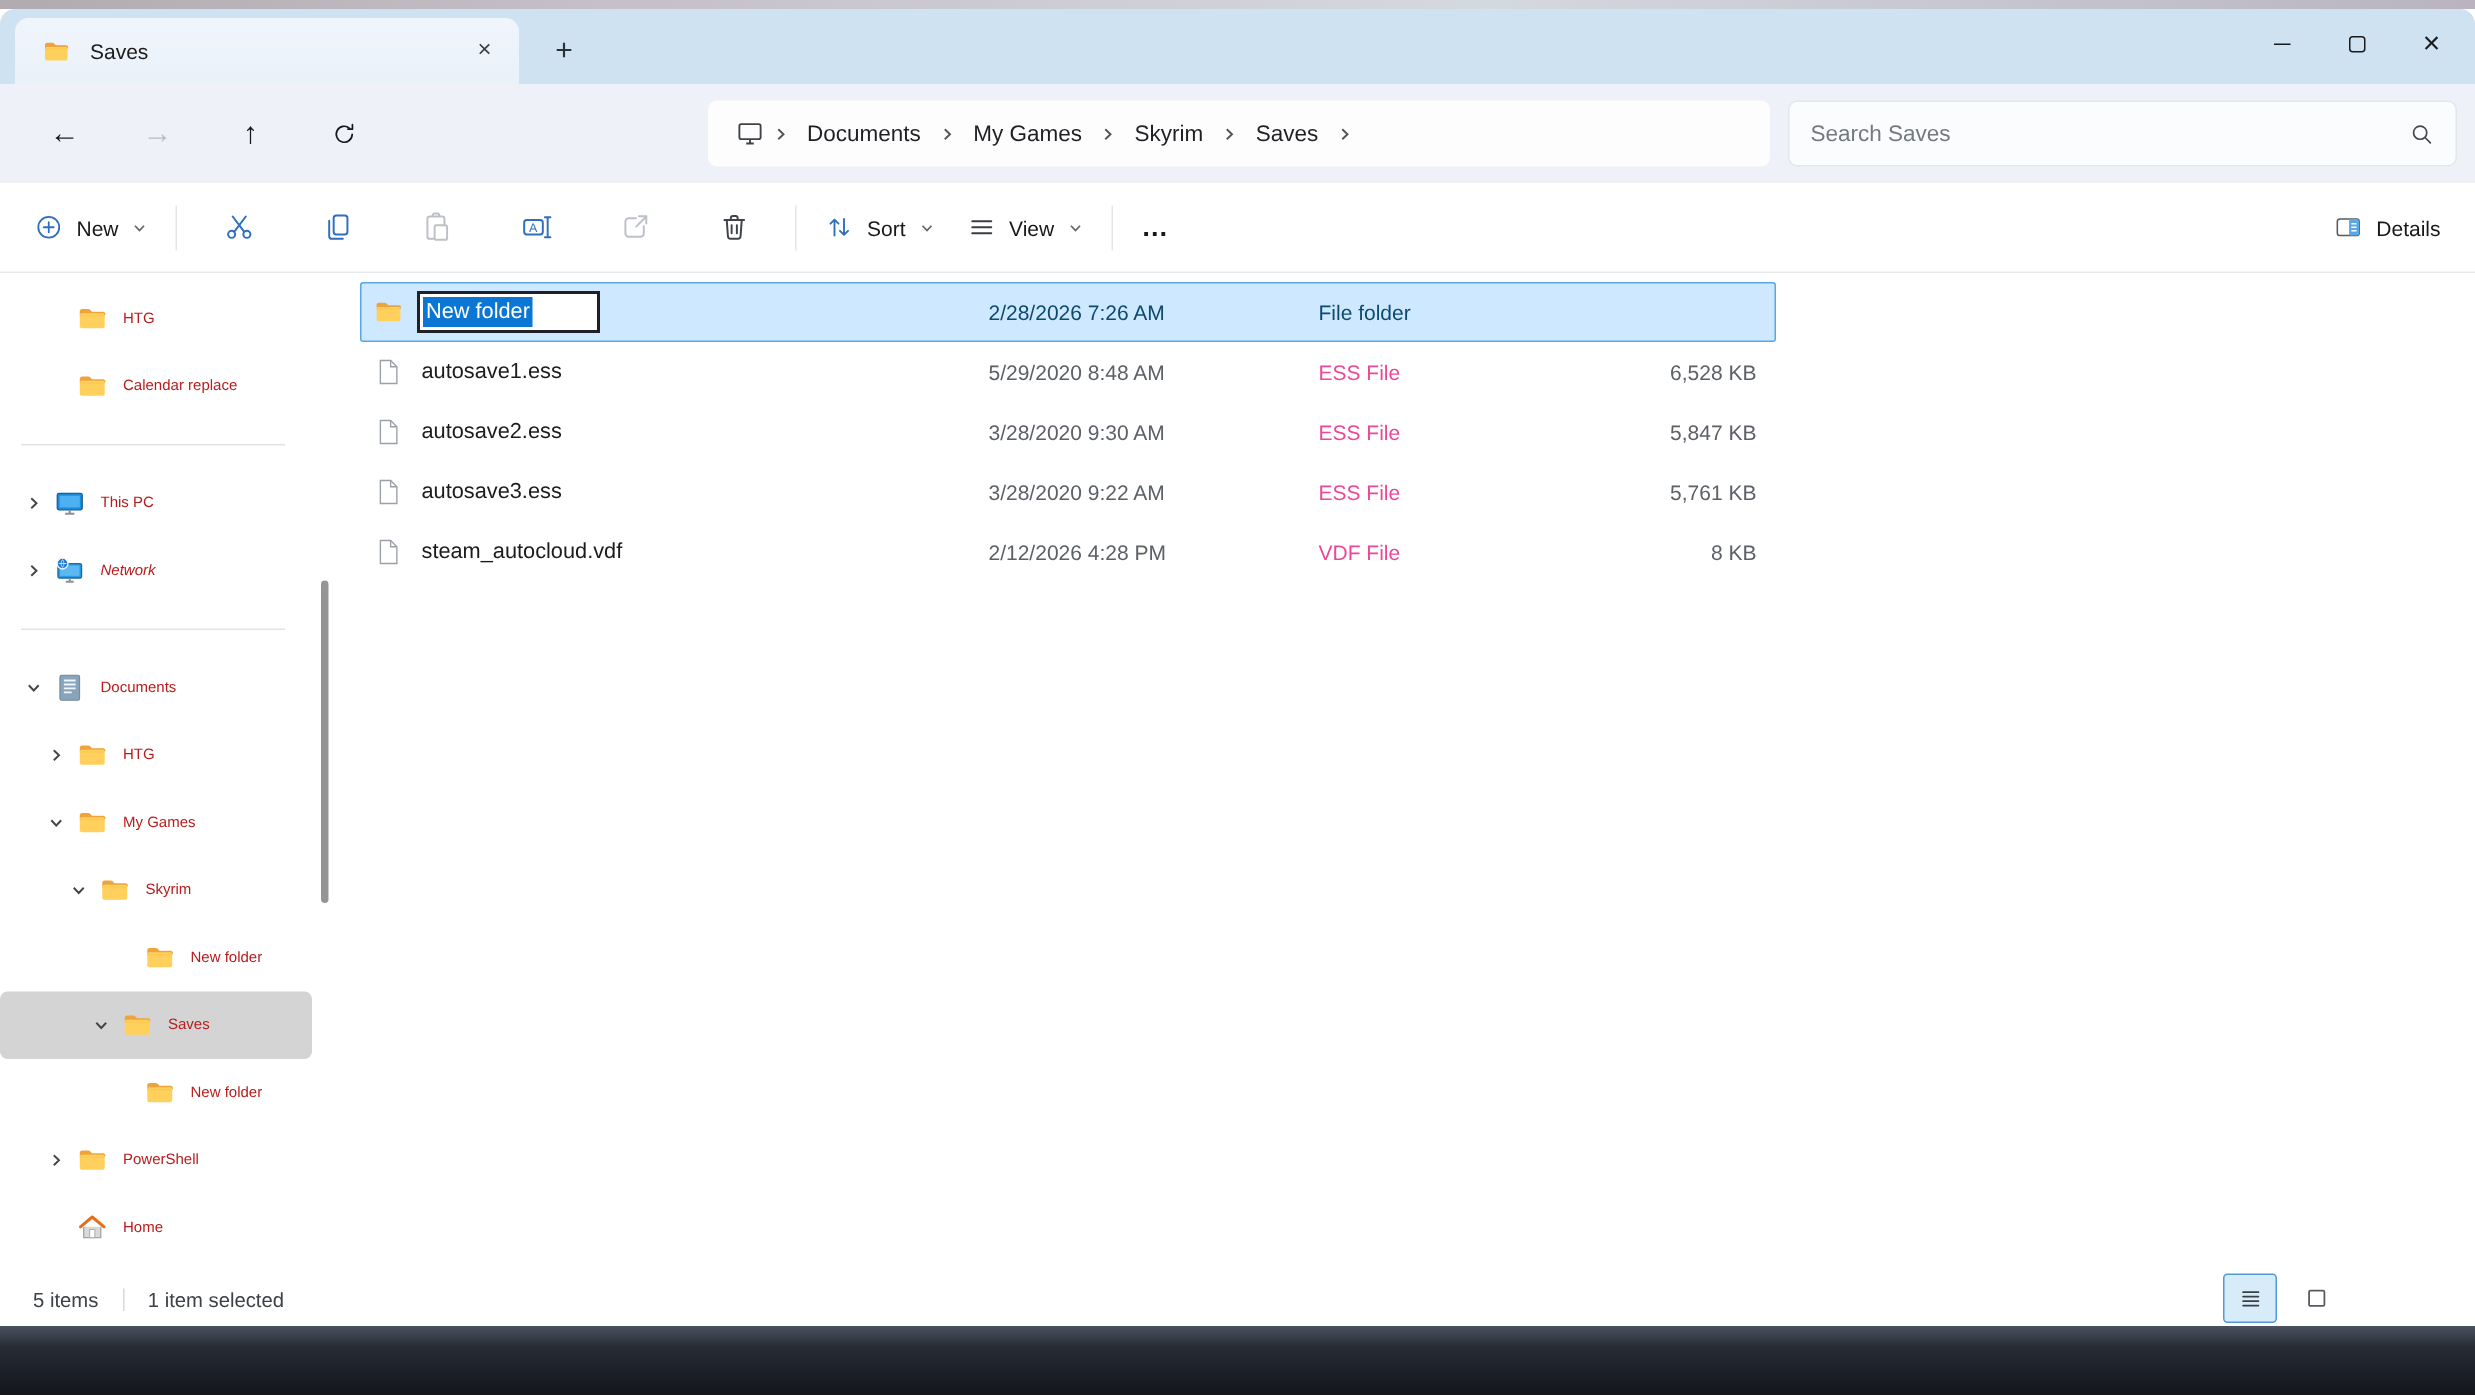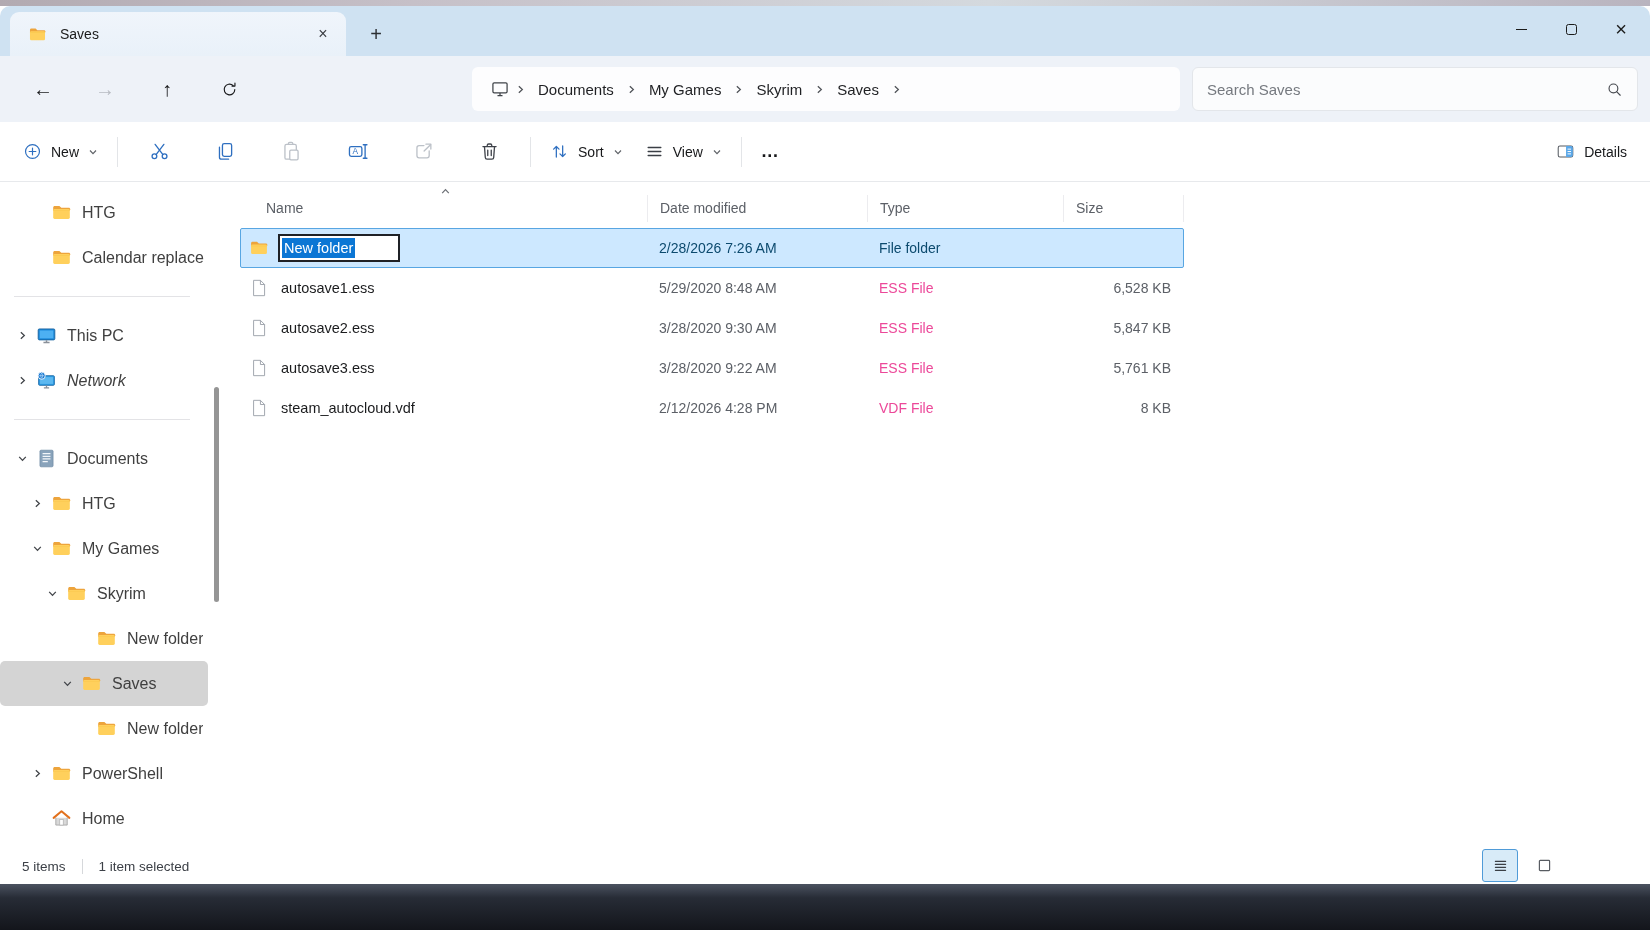--- a/index.html
+++ b/index.html
@@ -45,21 +45,21 @@
   .tb-icon-btn.disabled{color:#bcc1c8}
   .tb-icon-btn.dark{color:#3f434a}
   .tb-sep{width:1px;height:30px;background:#e3e5e8;margin:0 8px;flex:none}
   .chev{width:10px;height:10px;color:#5f6368;flex:none}
   .tb-more{width:40px;height:40px;display:flex;align-items:center;justify-content:center;font-size:18px;font-weight:bold;color:#17181a;border-radius:5px}
   .tb-details{margin-left:auto}
 
   
   .content{flex:1;display:flex;min-height:0;background:#fff}
   .sidebar{width:230px;flex:none;position:relative;padding-top:8px;overflow:hidden}
-  .tree-item{height:45px;display:flex;align-items:center;margin-right:22px;border-radius:5px;font-size:16px;color:#404040;white-space:nowrap;overflow:hidden}
+  .tree-item{height:45px;display:flex;align-items:center;margin-right:22px;border-radius:5px;font-size:10px;color:#b91c1c;white-space:nowrap;overflow:hidden}
   .tree-item.selected{background:#d4d4d4}
   .tree-chevron{width:24px;height:24px;display:flex;align-items:center;justify-content:center;color:#42454a;flex:none}
   .tree-chevron .ic{width:11px;height:11px}
   .node-ic{width:21px;height:21px;margin:0 10px 0 2px;flex:none}
   .tree-label{overflow:hidden}
   .tree-divider{height:1px;background:#e3e3e6;margin:16px 40px 16px 14px}
   .sidebar-scroll{position:absolute;right:11px;top:205px;width:5px;height:215px;background:#959595;border-radius:3px}
 
   .filelist{flex:1;padding:6px 0 0 10px;position:relative;overflow:hidden}
   .list-header{display:flex;height:40px;align-items:center;position:relative;color:#5c6067;font-size:14px;width:944px}
@@ -496,31 +496,20 @@
                 <rect x="10" y="13.3" width="4" height="6.2" fill="#fff" stroke="#b0b0b0" stroke-width=".8"></rect>
                 <path d="M3 11.3 12 3.8l9 7.5" fill="none" stroke="#e2711d" stroke-width="2.3" stroke-linecap="round" stroke-linejoin="round"></path>
               </svg>
             </span>
             <span class="tree-label">Home</span>
           </div>
         </div>
       <div class="sidebar-scroll"></div>
     </div>
     <div class="filelist">
-      <div class="list-header" id="list-header">
-        <span class="sort-ind">
-            <svg viewBox="0 0 12 12" fill="none" stroke="currentColor" stroke-width="1.3">
-              <path d="M2.4 7.8 6 4l3.6 3.8"></path>
-            </svg>
-          </span>
-      <div class="hcell hc0">Name</div>
-          <div class="hcell hc1">Date modified</div>
-          <div class="hcell hc2">Type</div>
-          <div class="hcell hc3">Size</div>
-        </div>
       <div id="file-rows">
           <div class="file-row selected">
             <div class="fc-name">
               <span class="row-ic">
                 <svg viewBox="0 0 24 24">
                   <path d="M2.5 6.2c0-.95.77-1.7 1.7-1.7h4.8c.45 0 .88.18 1.2.5l1.6 1.6h8.5c.95 0 1.7.76 1.7 1.7v.9H2.5z" fill="#eda43c"></path>
                   <rect x="2.5" y="7.9" width="19" height="11.4" rx="1.6" fill="#ffd05c"></rect>
                   <path d="M2.5 9.1h19v1h-19z" fill="#f7c549" opacity=".6"></path>
                 </svg>
               </span>

